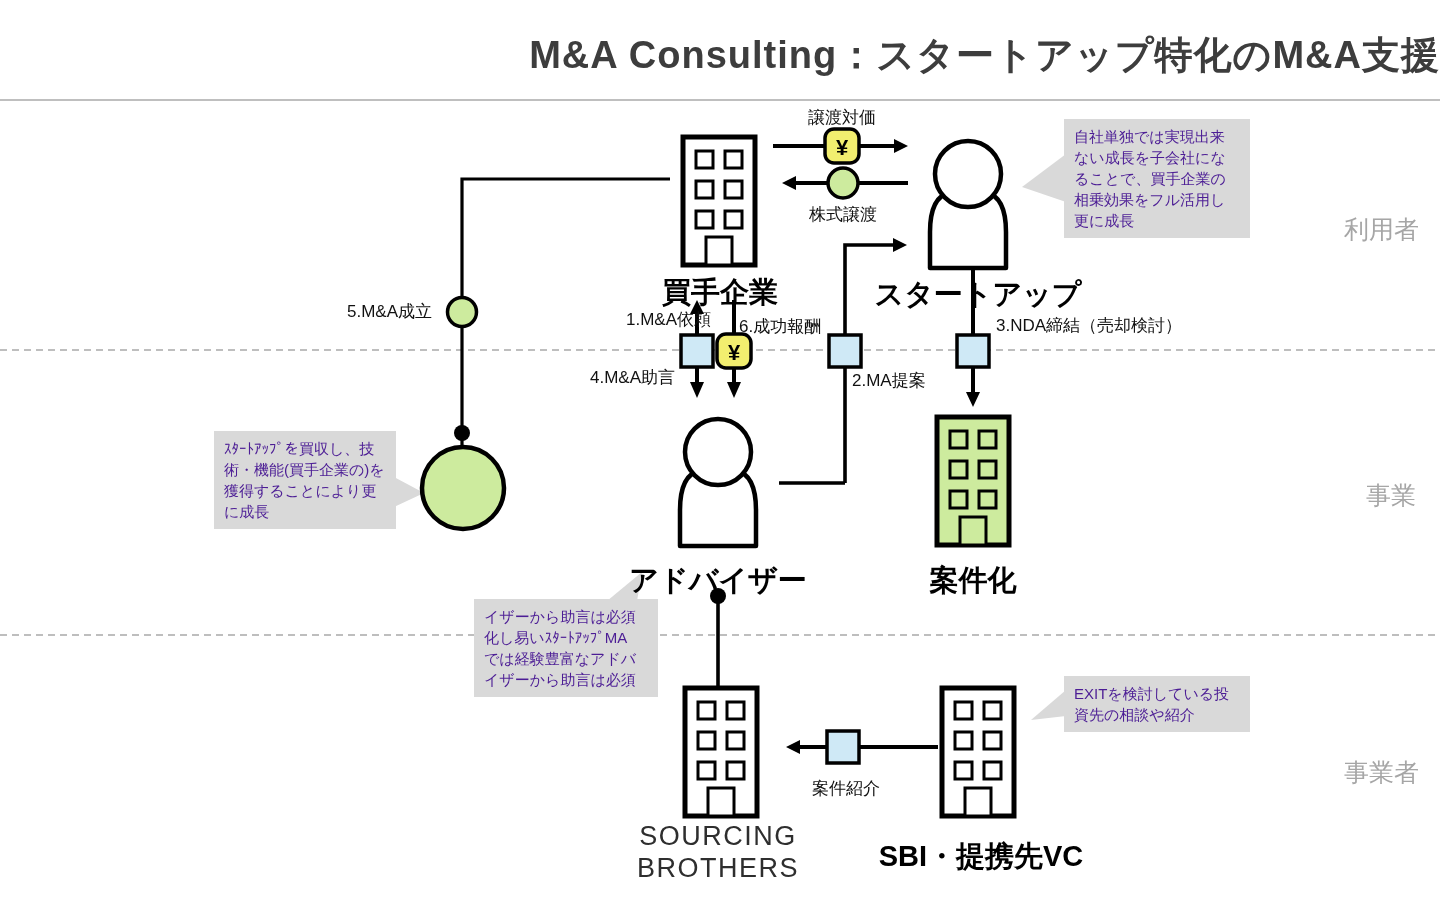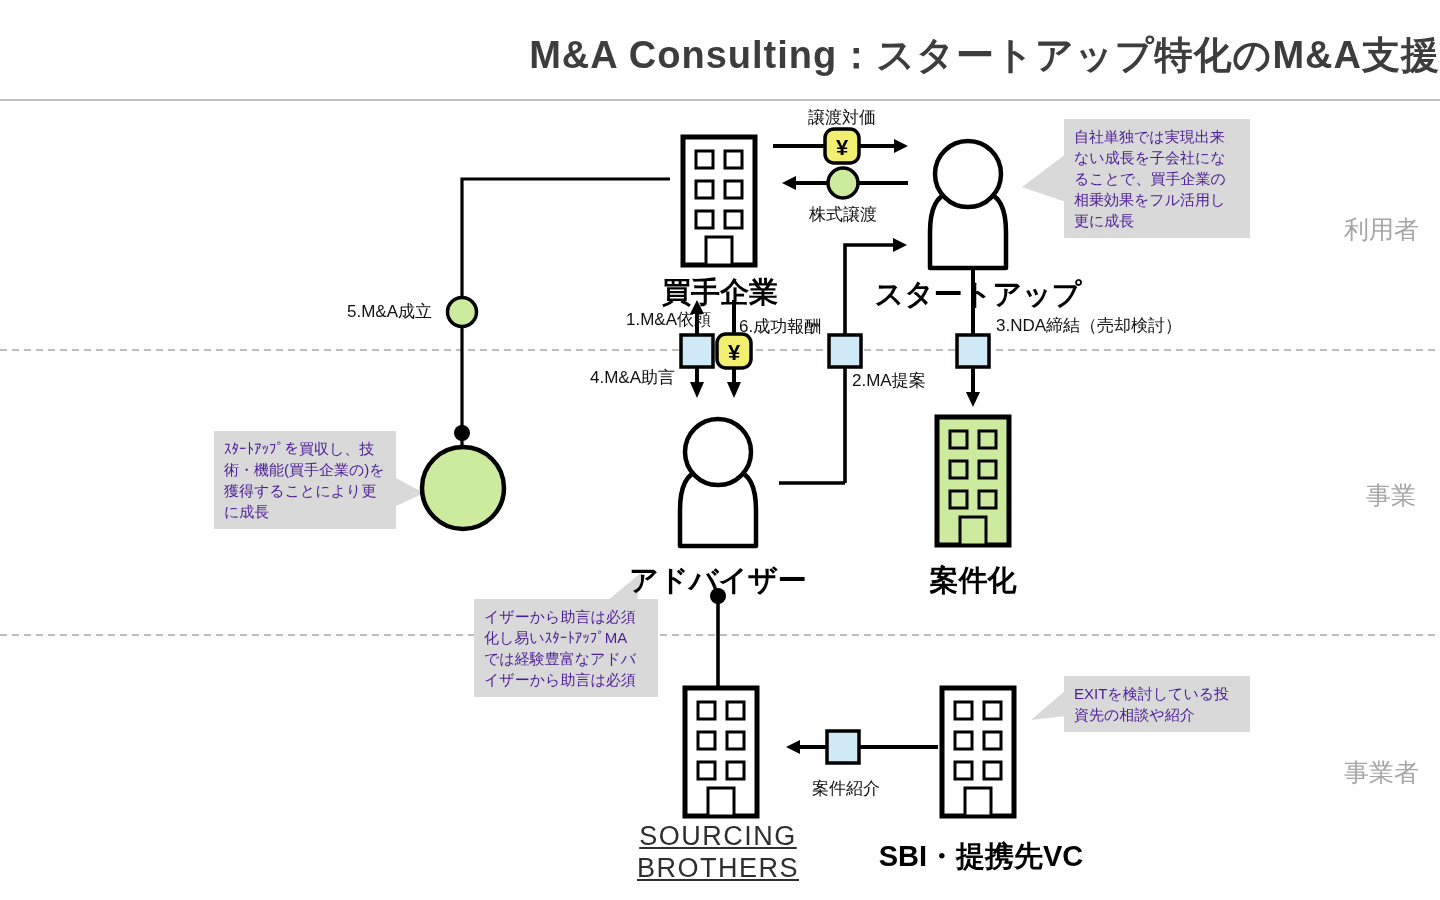--- a/index.html
+++ b/index.html
@@ -17,21 +17,21 @@
   .node-label{font-size:29px;font-weight:bold;color:#000;text-align:center;white-space:nowrap;}
   .flow-label{font-size:17px;color:#111;white-space:nowrap;}
   .flow-label.center{text-align:center;}
   .callout{
     background:#d9d9d9;color:#4c1d95;font-size:15px;line-height:21px;
     padding:7px 10px;
   }
   .callout div{white-space:nowrap;}
   .brand-label{
     font-size:27px;line-height:32px;letter-spacing:1.5px;color:#2e2e2e;
-    text-align:center;font-weight:400;white-space:nowrap;text-decoration:underline;
+    text-align:center;font-weight:400;white-space:nowrap;
   }
 </style>
 </head>
 <body>
 
 <div class="canvas">
 
   <div class="abs title">M&amp;A Consulting：スタートアップ特化のM&amp;A支援</div>
 
   <svg class="abs svg-layer" width="1440" height="900" viewBox="0 0 1440 900">

